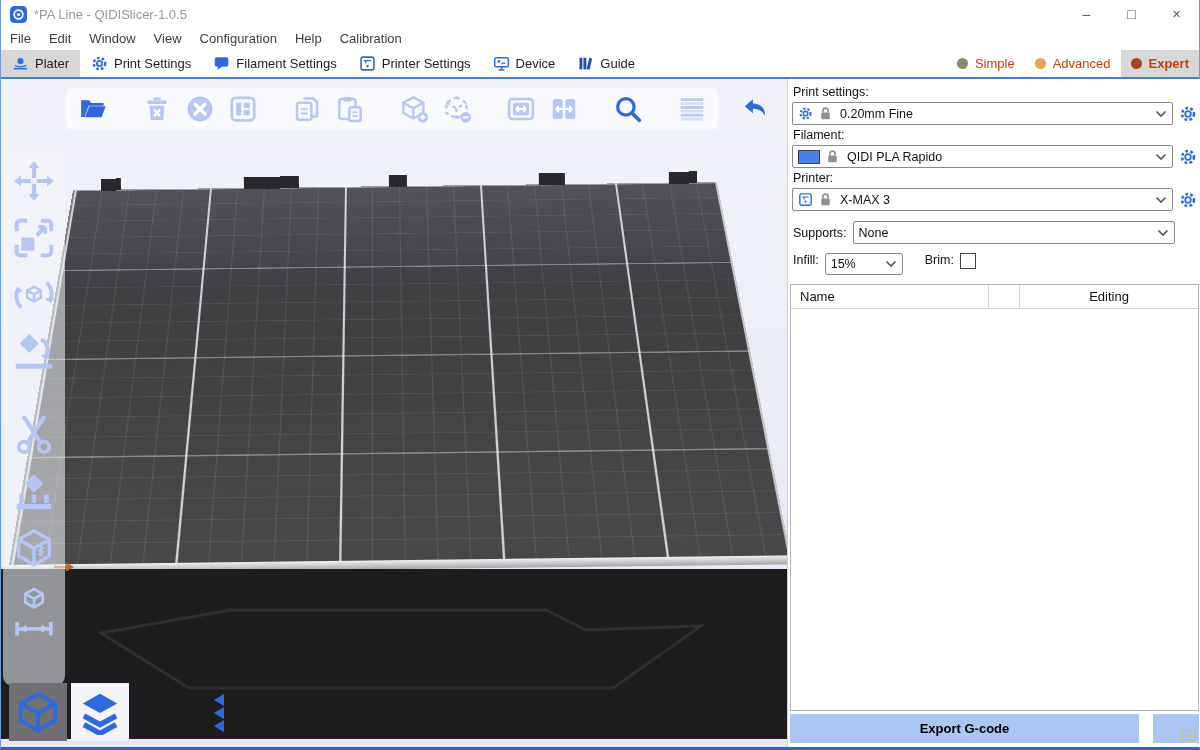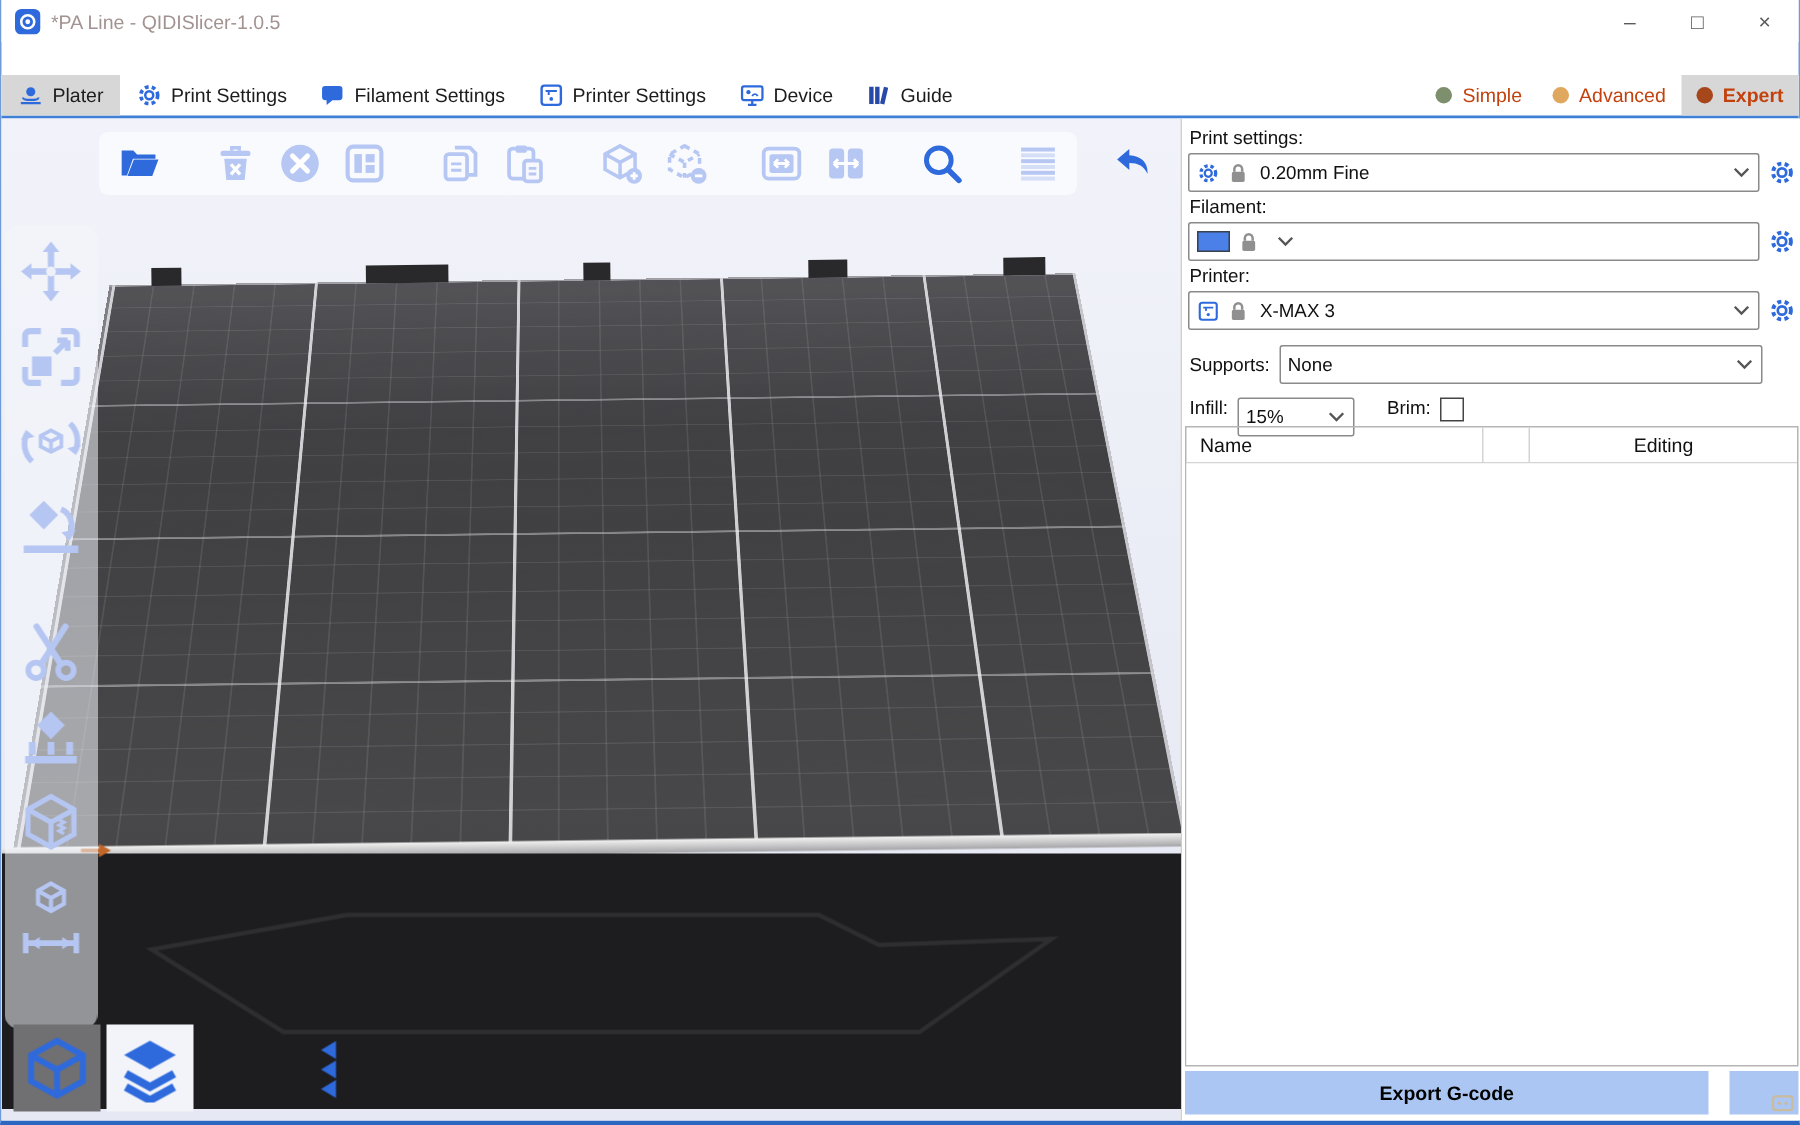--- a/index.html
+++ b/index.html
@@ -75,21 +75,21 @@
   .vtile.sel{background:#707072;}
   .vtile.lite{background:#f2f4fa;margin-left:4px;}
   .vtile svg{width:46px;height:46px;display:block;color:#2f6add;}
   .collapse-arrows{position:absolute;left:212px;top:614px;width:12px;height:40px;color:#2f6add;}
   .collapse-arrows svg{width:12px;height:40px;display:block;}
 
   
   .rightpanel{position:absolute;left:786px;top:79px;width:414px;height:668px;background:#fff;border-left:1px solid #cfcfcf;box-sizing:border-box;padding:3px 3px 0 4px;}
   .plabel{font-size:12.5px;color:#111;margin:3px 0 3px 1px;}
   .comborow{display:flex;align-items:center;margin-bottom:2px;}
-  .combo{flex:1;height:23px;border:1px solid #8a8a8a;border-radius:2px;background:#fff;display:flex;align-items:center;padding:12px 5px;box-sizing:border-box;min-width:0;}
+  .combo{flex:1;height:23px;border:1px solid #8a8a8a;border-radius:2px;background:#fff;display:flex;align-items:center;padding:0 5px;box-sizing:border-box;min-width:0;}
   .combo .cicon{width:15px;height:15px;margin-right:6px;color:#2f6add;flex:0 0 auto;}
   .combo .cicon svg{width:15px;height:15px;display:block;}
   .combo .licon{width:13px;height:15px;margin-right:8px;flex:0 0 auto;}
   .combo .licon svg{width:13px;height:15px;display:block;}
   .combo .swatch{width:22px;height:14px;background:#4a80e8;border:1px solid #38414f;margin-right:6px;box-sizing:border-box;flex:0 0 auto;}
   .combo .ctext{font-size:12.5px;color:#111;white-space:nowrap;overflow:hidden;flex:1;}
   .combo .chev{width:12px;height:8px;flex:0 0 auto;margin-left:4px;}
   .combo .chev svg{width:12px;height:8px;display:block;}
   .gearbtn{width:18px;height:18px;margin:0 1px 0 6px;color:#2f6add;flex:0 0 auto;}
   .gearbtn svg{width:18px;height:18px;display:block;}
@@ -129,20 +129,29 @@
         </svg>
       </span>
     <span class="title-text">*PA Line - QIDISlicer-1.0.5</span>
     <div class="win-controls">
       <span class="win-btn">–</span>
       <span class="win-btn">□</span>
       <span class="win-btn">×</span>
     </div>
   </div>
 
+  <div class="menubar">
+    <span class="menu-item">File</span>
+    <span class="menu-item">Edit</span>
+    <span class="menu-item">Window</span>
+    <span class="menu-item">View</span>
+    <span class="menu-item">Configuration</span>
+    <span class="menu-item">Help</span>
+    <span class="menu-item">Calibration</span>
+  </div>
 
   <div class="tabbar">
     <div class="tab active">
       <span class="ticon">
           <svg viewBox="0 0 18 18">
             <circle cx="9" cy="6.5" r="3.2" fill="currentColor"></circle>
             <path d="M3.5 10.5c0 2.4 11 2.4 11 0" fill="none" stroke="currentColor" stroke-width="1.5"></path>
             <path d="M2 14.5h14" stroke="currentColor" stroke-width="1.6"></path>
           </svg>
         </span>
@@ -457,20 +466,21 @@
     <div class="plabel">Filament:</div>
     <div class="comborow">
       <div class="combo">
         <span class="swatch"></span>
         <span class="licon">
             <svg viewBox="0 0 14 16">
               <path d="M4.2 7V5a2.8 2.8 0 0 1 5.6 0v2" fill="none" stroke="#909090" stroke-width="1.8"></path>
               <rect x="2.4" y="7" width="9.2" height="7.2" rx="1.2" fill="#909090"></rect>
             </svg>
           </span>
+        <span class="ctext">QIDI PLA Rapido</span>
         <span class="chev">
             <svg viewBox="0 0 12 8">
               <path d="M1.5 1.5 6 6l4.5-4.5" fill="none" stroke="#555" stroke-width="1.6"></path>
             </svg>
           </span>
       </div>
       <span class="gearbtn">
           <svg viewBox="0 0 16 16">
             <circle cx="8" cy="8" r="2.5" fill="none" stroke="currentColor" stroke-width="1.6"></circle>
             <circle cx="8" cy="8" r="5.3" fill="none" stroke="currentColor" stroke-width="2.3" stroke-dasharray="2.4 2.0"></circle>

